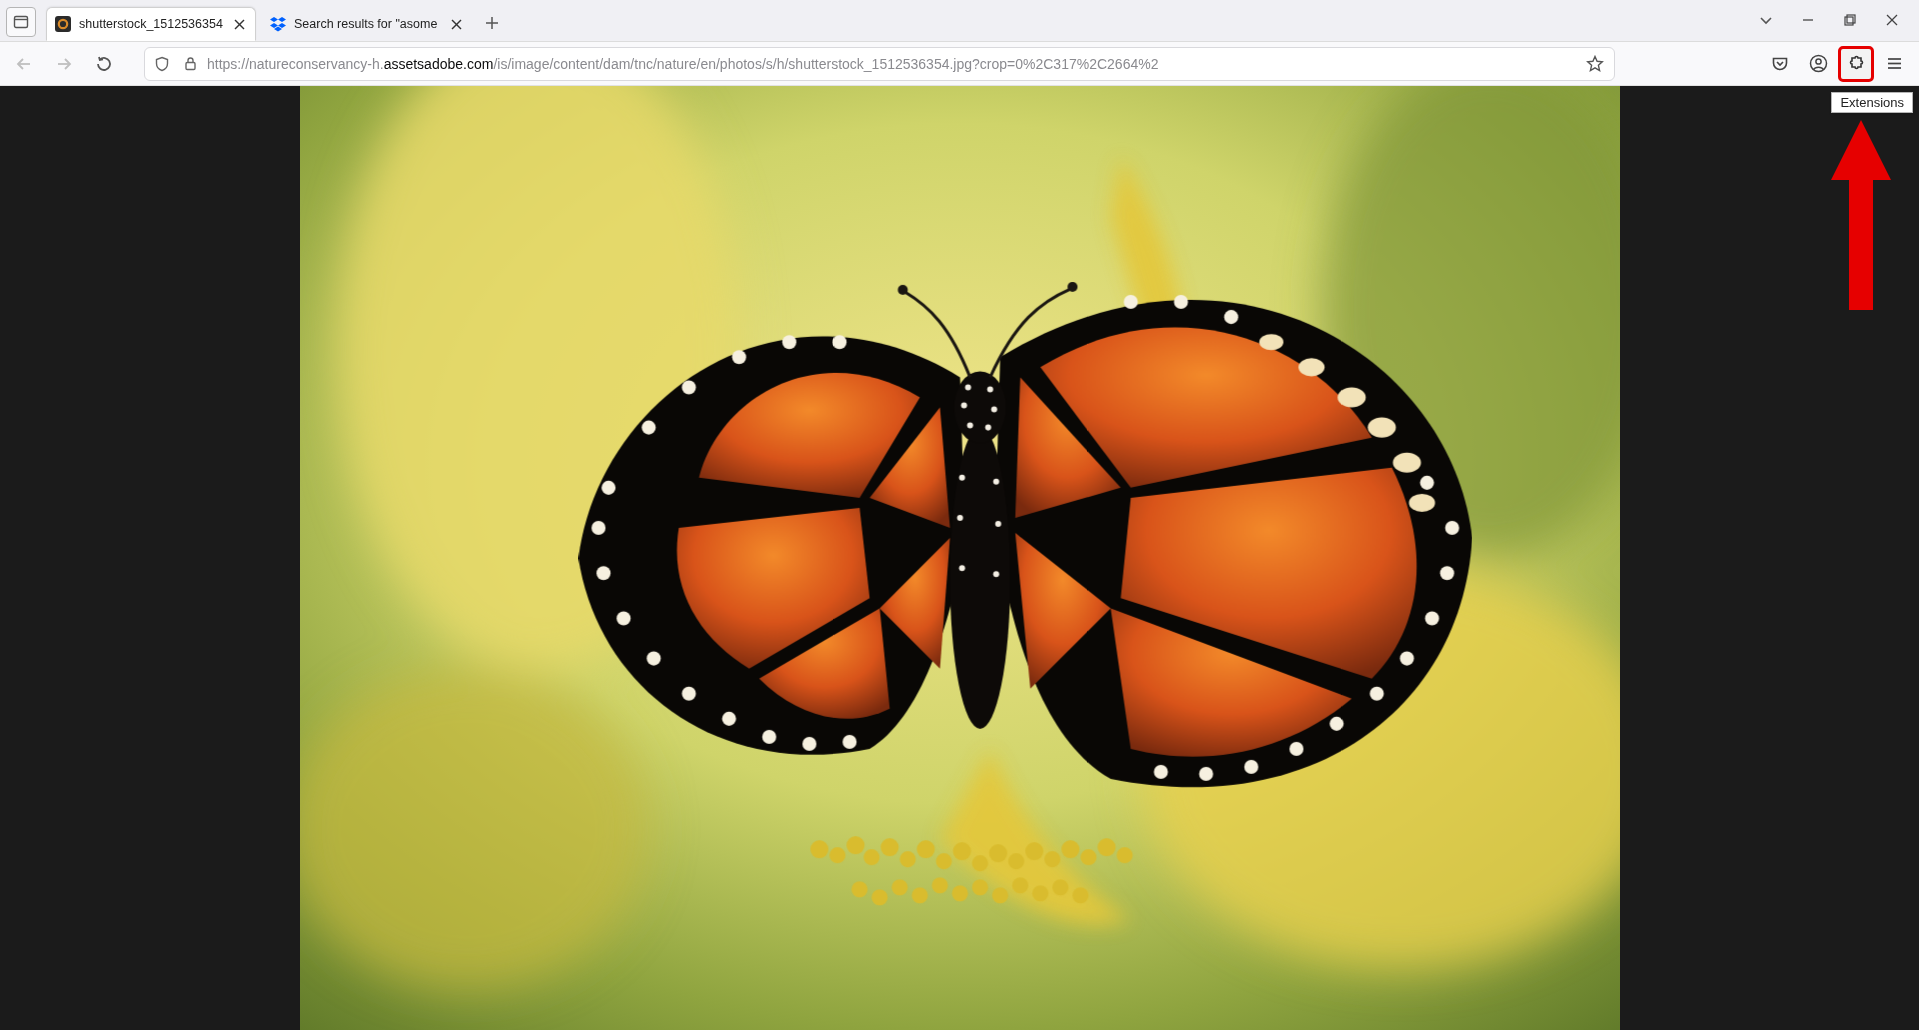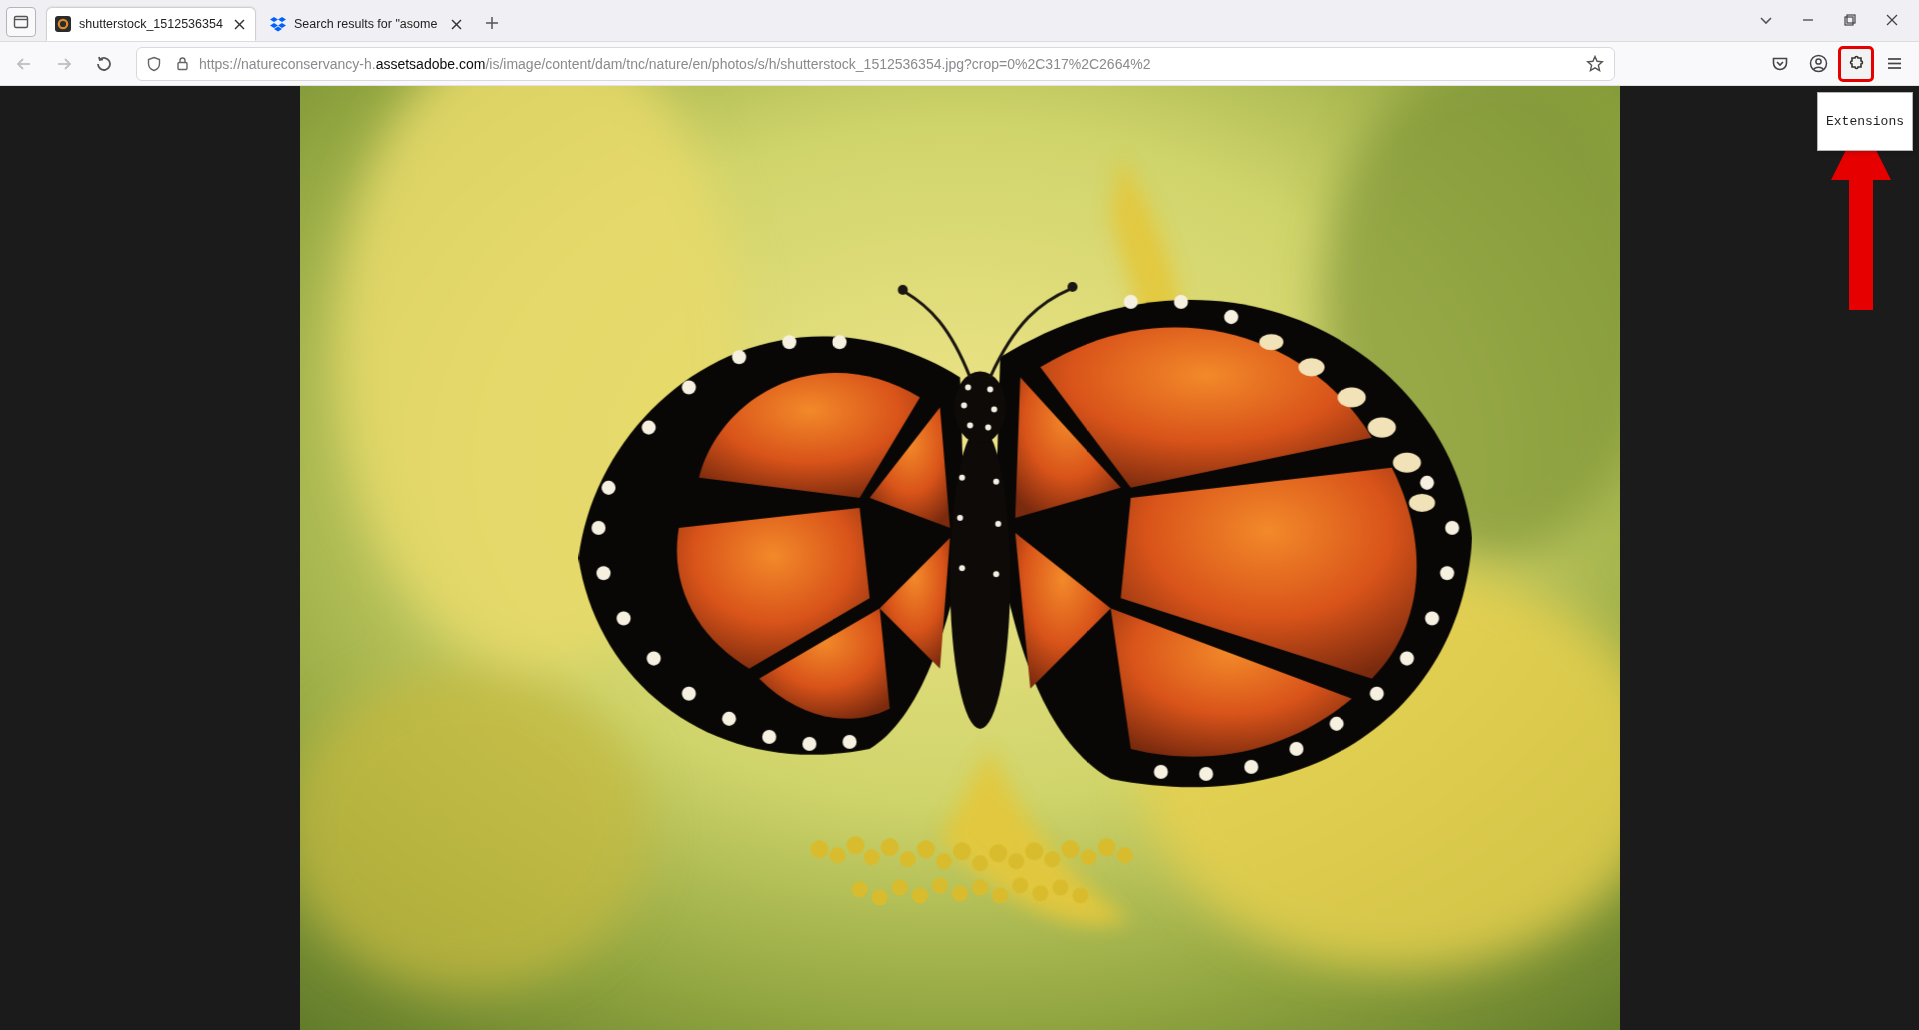--- a/index.html
+++ b/index.html
@@ -64,45 +64,44 @@
   .nav-btn.disabled { color:#bfbfbf; }
   .urlbar {
     flex: 1 1 auto;
     height: 34px;
     background: #ffffff;
     border: 1px solid #d9d9dd;
     border-radius: 6px;
     display: flex; align-items: center;
     padding: 0 6px;
     gap: 6px;
-    margin: 0 140px 0 8px;
+    margin: 0 140px 0 16px;
     overflow:hidden;
   }
   .urlbar .url-icon { width:22px; height:22px; display:flex; align-items:center; justify-content:center; color:#666; }
   .urlbar .url-text { flex:1 1 auto; white-space:nowrap; overflow:hidden; font-size:14px; color:#0c0c0d; }
   .urlbar .url-text .dim { color:#8a8a8f; }
   .urlbar .star { width:26px; height:26px; display:flex; align-items:center; justify-content:center; color:#555;}
 
   .toolbar-right { display:flex; align-items:center; gap:4px; }
   .tool-btn { width:34px; height:34px; display:flex; align-items:center; justify-content:center; color:#333; border-radius:4px;}
   .tool-btn.highlight { outline: 3px solid #e60000; outline-offset: -2px; background:#f3f3f3; }
 
   
   .tooltip {
     position:absolute;
     top: 92px;
     right: 6px;
     background:#ffffff;
     border:1px solid #b5b5b5;
-    padding:21px 8px;
+    padding:2px 8px;
     font-size:13px;
     color:#222;
     box-shadow: 2px 2px 4px rgba(0,0,0,0.15);
     z-index: 30;
-    font-family: Liberation Mono, monospace;
   }
 
   
   .annotation-arrow {
     position:absolute;
     top: 120px;
     right: 28px;
     z-index: 29;
   }
 

